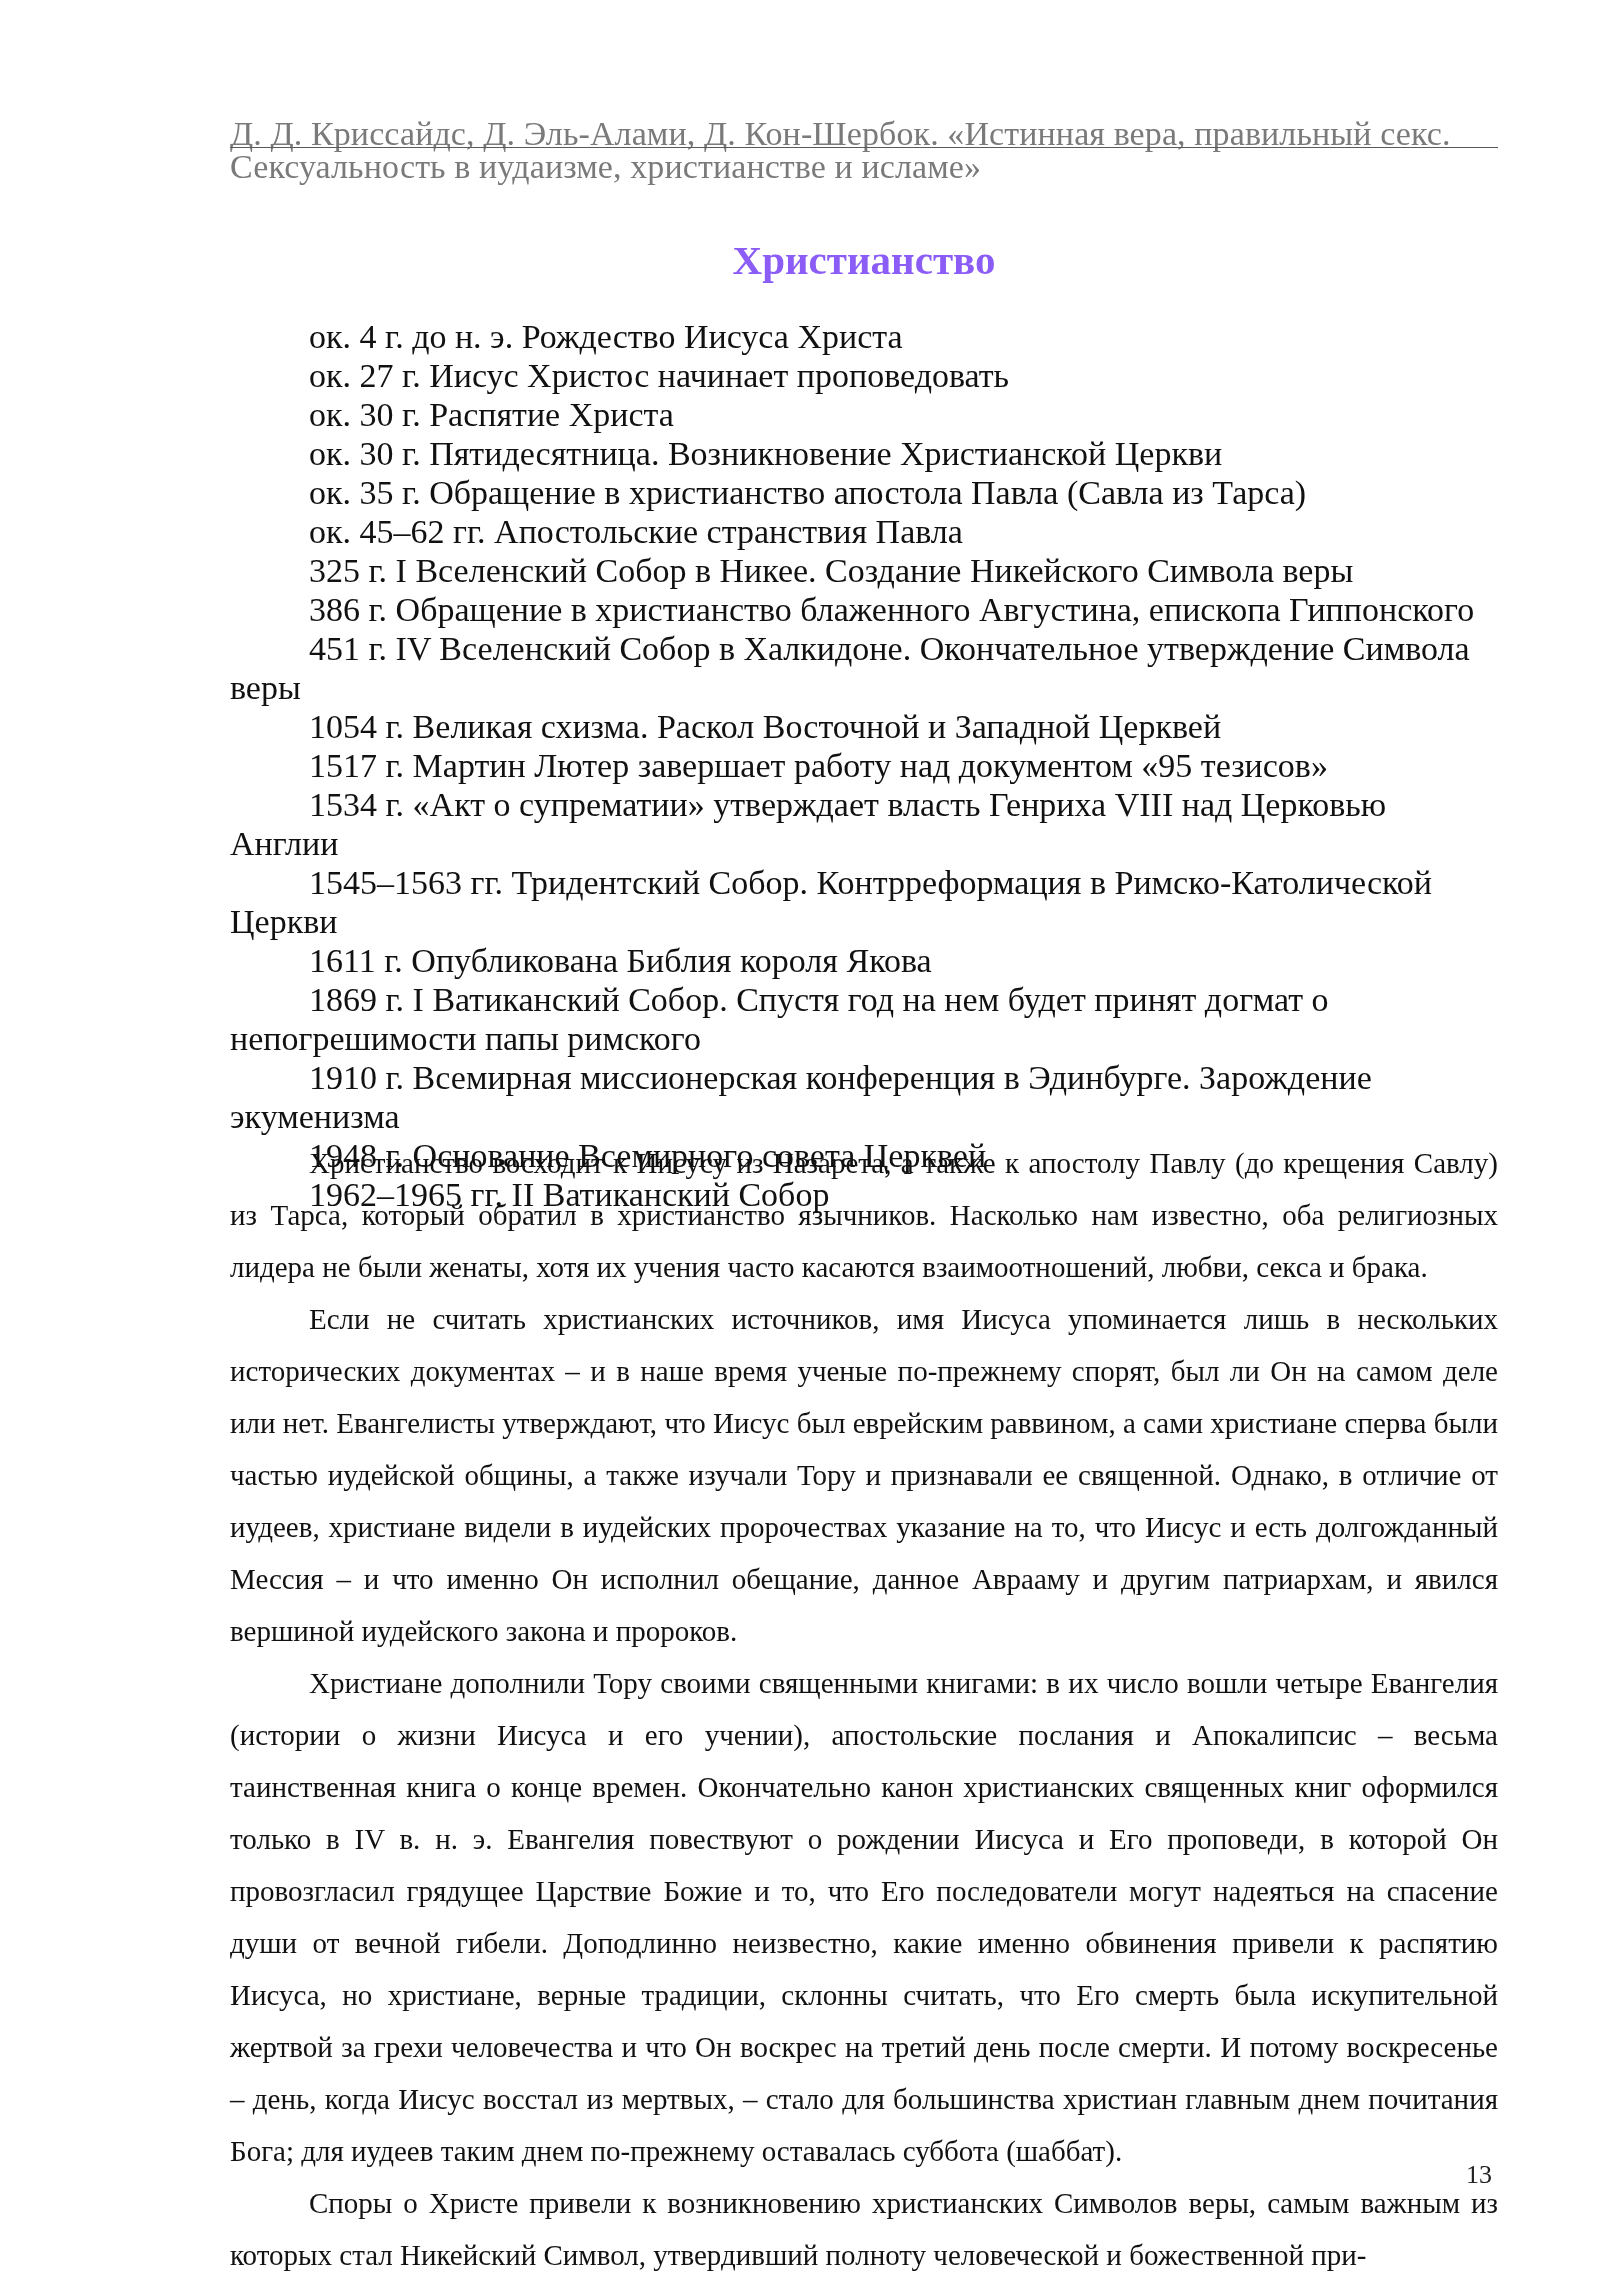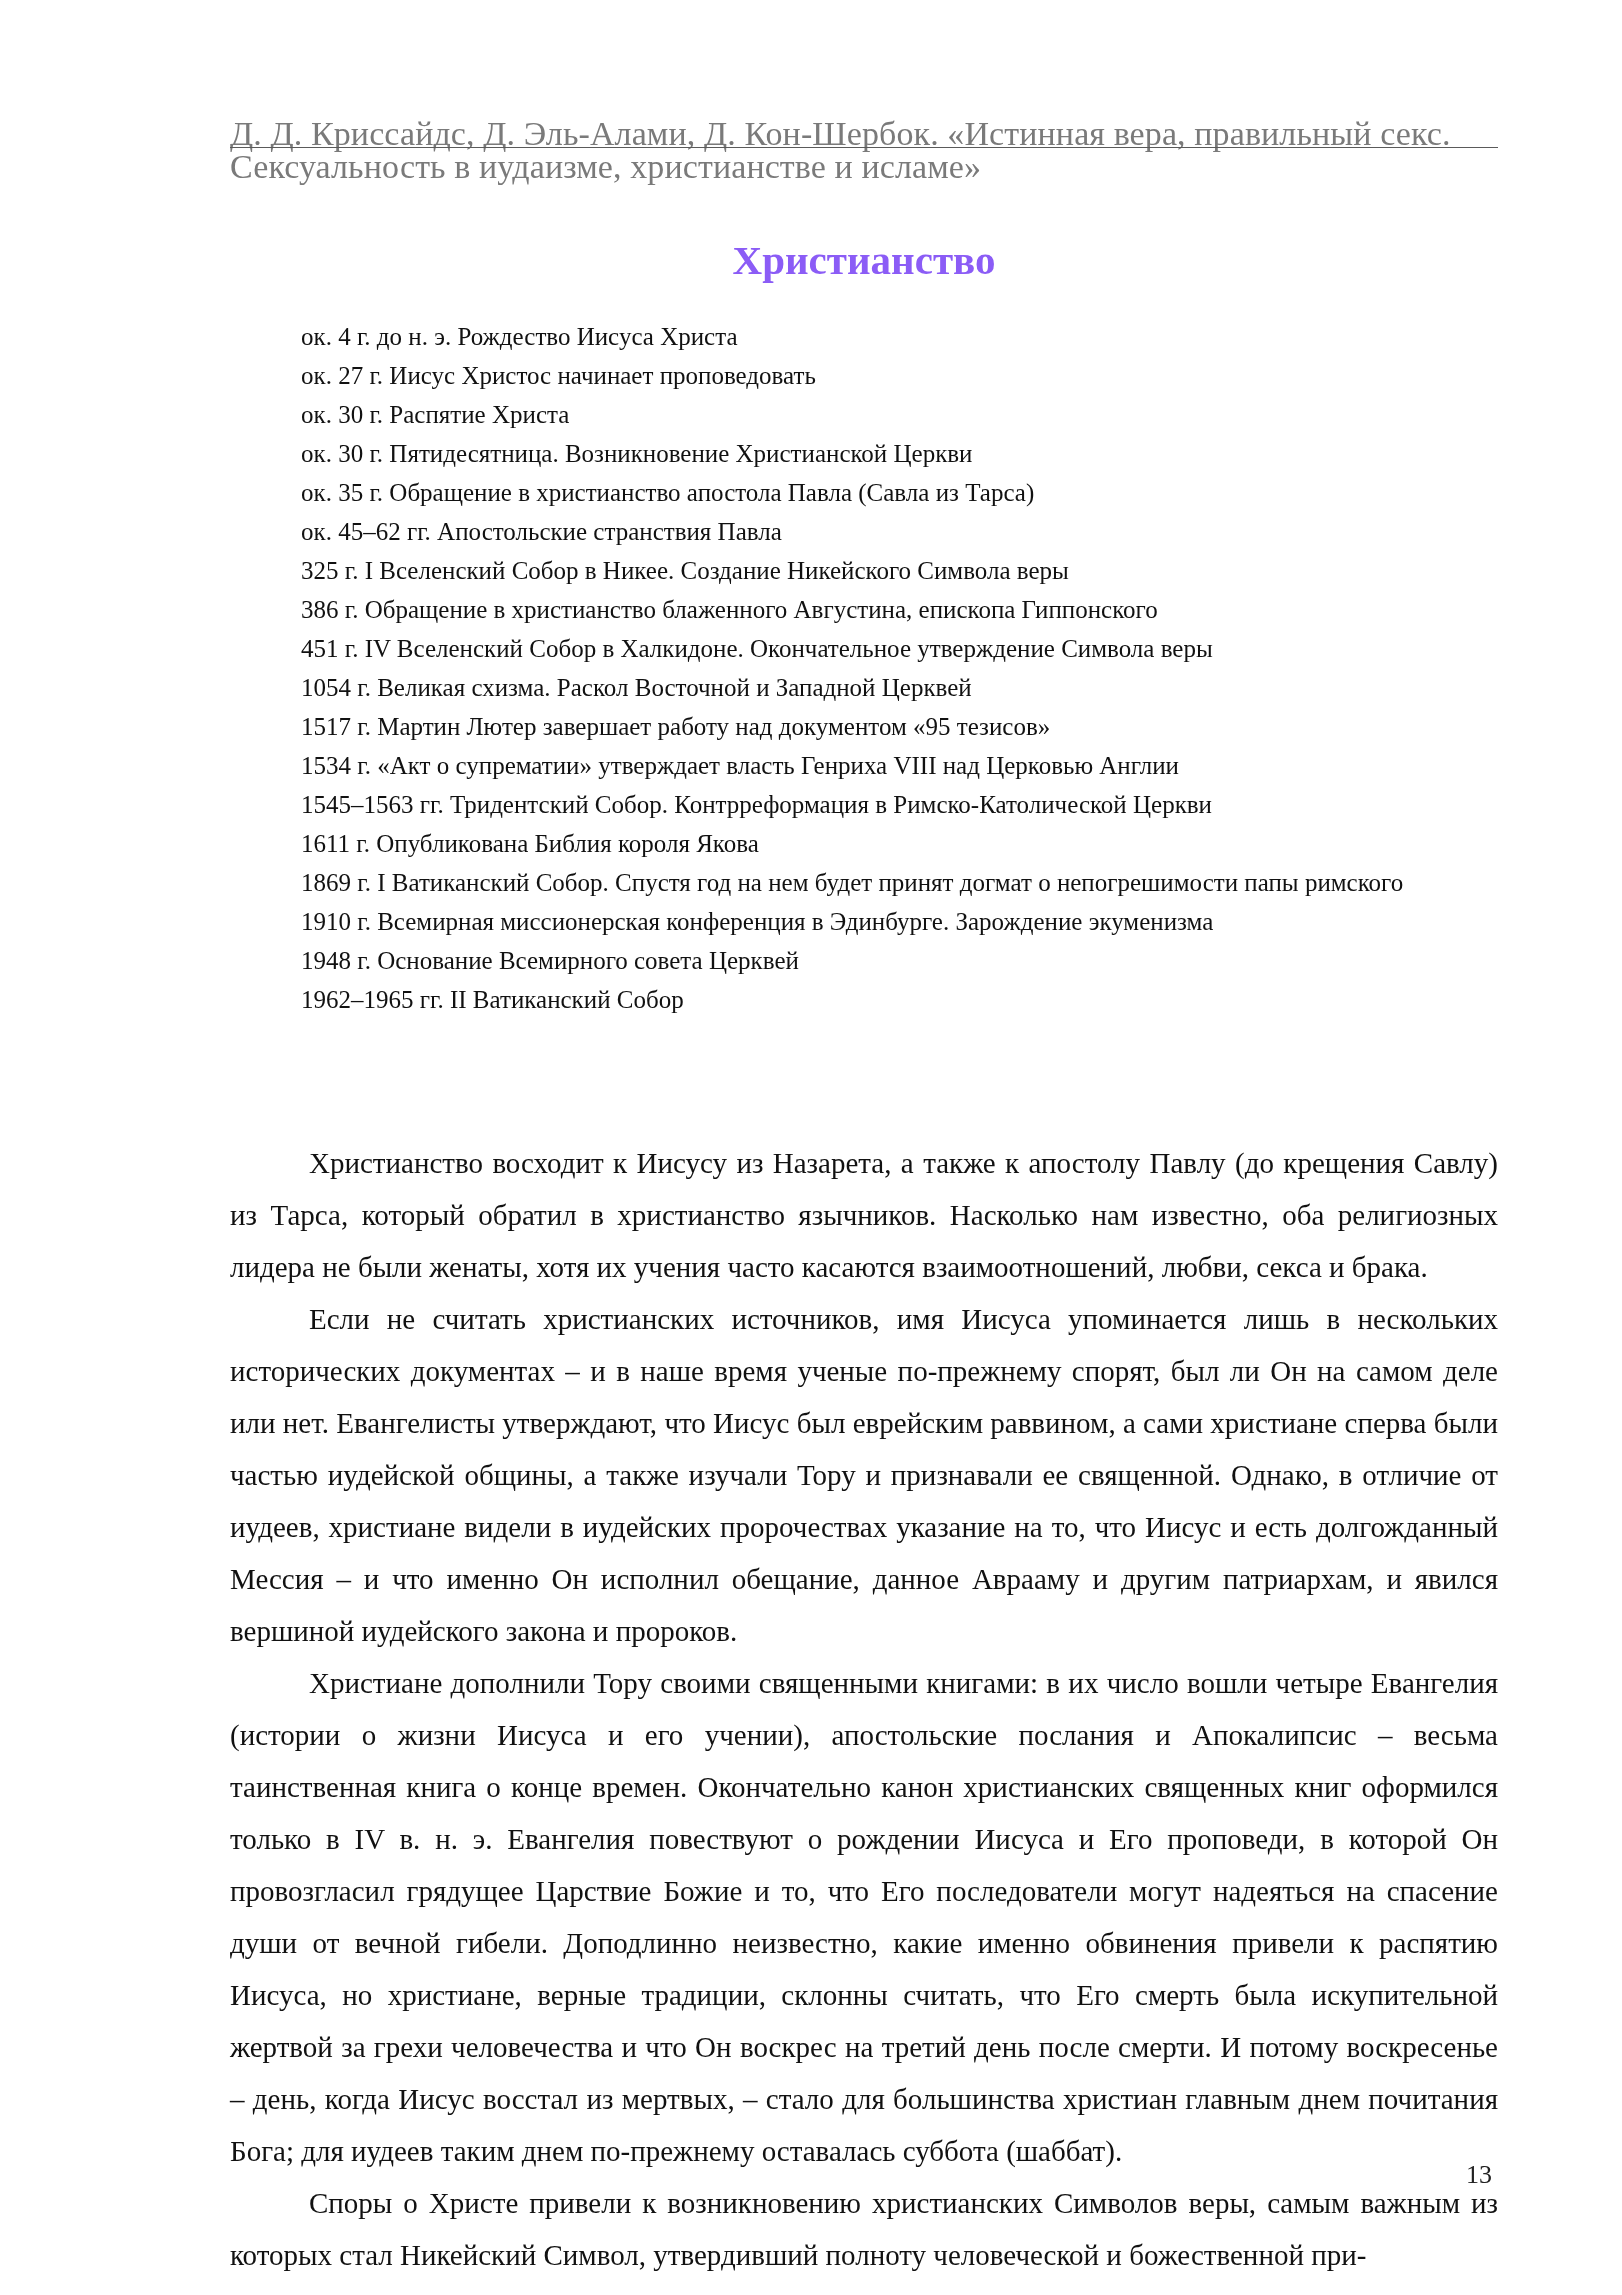--- a/index.html
+++ b/index.html
@@ -4,22 +4,22 @@
 <style>
   html, body { margin: 0; padding: 0; background: #ffffff; }
   body { width: 1623px; height: 2295px; position: relative; overflow: hidden;
          font-family: "Liberation Serif", "DejaVu Serif", serif; color: #111111; }
   .running-header { position: absolute; left: 230px; top: 73px; width: 1268px;
          font-size: 34px; line-height: 33px; color: #7a7a7a; letter-spacing: 0.1px; margin-top: 44px; }
   .header-rule { position: absolute; left: 230px; top: 147px; width: 1268px; height: 0;
          border-top: 1.3px solid #5a5a5a; }
   .chapter-title { position: absolute; left: 230px; top: 234px; width: 1268px;
          text-align: center; font-size: 41px; font-weight: bold; line-height: 52px; color: #8b5cf6; }
-  .timeline { position: absolute; left: 222px; top: 317px; width: 1268px;
-         font-size: 25px; line-height: 39px; }
+  .timeline { position: absolute; left: 230px; top: 317px; width: 1268px;
+         font-size: 34px; line-height: 39px; }
   .timeline-item { text-indent: 79px; white-space: normal; }
   .body-text { position: absolute; left: 230px; top: 1137px; width: 1268px;
          font-size: 29px; line-height: 52px; text-align: justify; }
   .body-text p { margin: 0; text-indent: 79px; }
   .page-number { position: absolute; left: 1466px; top: 2130px; font-size: 26px;
          line-height: 33px; color: #222; margin-top: 28px; }
 </style>
 </head>
 <body>
 

